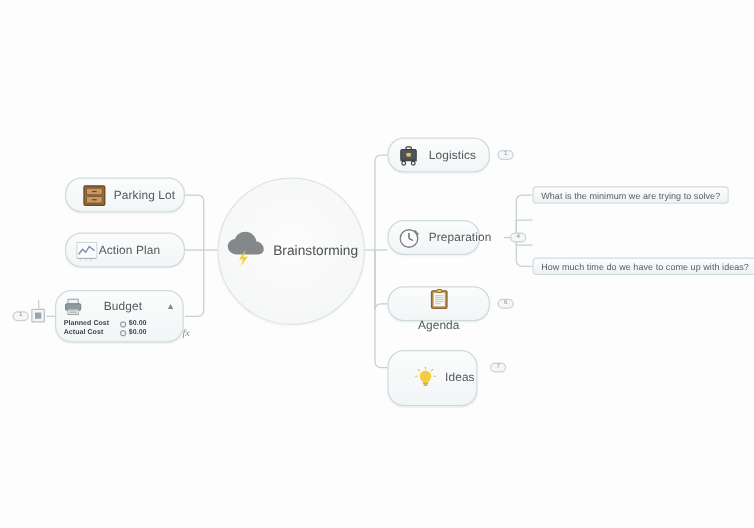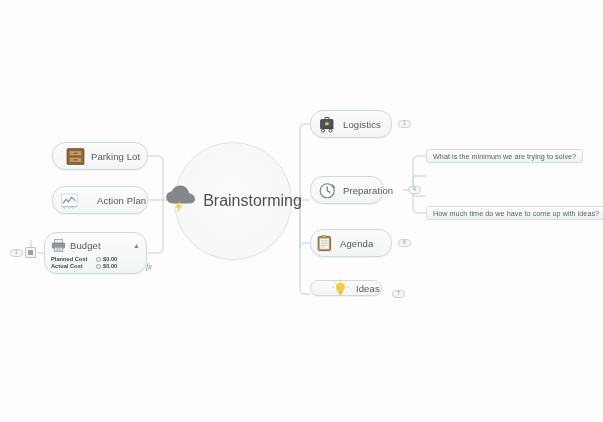--- a/index.html
+++ b/index.html
@@ -58,21 +58,21 @@
     border-radius: 50%;
     background: radial-gradient(circle at 50% 45%, #fcfcfc 0%, #f6f7f7 72%, #f1f3f3 100%);
     border: 1px solid #e0e4e4;
     display: flex;
     align-items: center;
     justify-content: center;
     gap: 5px;
     box-shadow: 0 1px 2px rgba(130,140,145,0.08);
   }
   #center-node .label {
-    font-size: 16px;
+    font-size: 11px;
     color: #4c5155;
   }
 
   
   .qnode {
     position: absolute;
     box-sizing: border-box;
     display: flex;
     align-items: center;
     padding: 0 6px;
@@ -94,21 +94,21 @@
     left: 44px; top: 232px;
     width: 103px; height: 42px;
     flex-direction: column;
     align-items: stretch;
     justify-content: center;
     padding: 4px 6px 3px 6px;
   }
   .budget-head {
     display: flex;
     align-items: center;
-    gap: 4px;
+    gap: 17px;
   }
   .budget-head .label { font-size: 9.5px; }
   .budget-collapse {
     margin-left: auto;
     font-size: 7px;
     color: #7d868b;
     line-height: 1;
   }
   .budget-rows {
     margin-top: 3px;
@@ -227,21 +227,21 @@
         <rect x="1.2" y="1.8" width="16.6" height="15.4" rx="1" fill="#9a6b38" stroke="#6e4a24" stroke-width="1.1"></rect>
         <rect x="3.2" y="3.6" width="12.6" height="5.2" rx="0.6" fill="#c59a68" stroke="#7d5529" stroke-width="0.7"></rect>
         <rect x="3.2" y="10.2" width="12.6" height="5.2" rx="0.6" fill="#c59a68" stroke="#7d5529" stroke-width="0.7"></rect>
         <rect x="7.6" y="5.7" width="3.8" height="1" fill="#6e4a24"></rect>
         <rect x="7.6" y="12.3" width="3.8" height="1" fill="#6e4a24"></rect>
       </svg>
     </span>
     <span class="label">Parking Lot</span>
   </div>
 
-  <div class="node" id="action-plan-node" style="left:52px; top:186px; width:96px; height:28px; padding:0 7px; gap:18px;">
+  <div class="node" id="action-plan-node" style="left:52px; top:186px; width:96px; height:28px; padding:0 7px; gap:0;">
     <span class="ico">
       <svg width="19" height="19" viewBox="0 0 19 19" xmlns="http://www.w3.org/2000/svg">
         <rect x="1.5" y="3" width="16" height="12.6" fill="#fbfbfb" stroke="#cfd6d9" stroke-width="0.8"></rect>
         <polyline points="3,12.4 6,8.4 8.6,10.8 11.4,6.2 15.6,9.6" fill="none" stroke="#6f8fae" stroke-width="1.1"></polyline>
         <line x1="2" y1="15.8" x2="17" y2="15.8" stroke="#aab3b7" stroke-width="0.8"></line>
         <g stroke="#b9c1c5" stroke-width="0.6">
           <line x1="4" y1="16.4" x2="5.6" y2="18"></line>
           <line x1="8" y1="16.4" x2="9.6" y2="18"></line>
           <line x1="12" y1="16.4" x2="13.6" y2="18"></line>
         </g>
@@ -319,40 +319,40 @@
   </div>
   <div class="badge" style="left:408px; top:186px;">4</div>
 
   <div class="qnode" style="left:426px; top:149px;">
     <span class="label">What is the minimum we are trying to solve?</span>
   </div>
   <div class="qnode" style="left:426px; top:206px;">
     <span class="label">How much time do we have to come up with ideas?</span>
   </div>
 
-  <div class="node" id="agenda-node" style="left:310px; top:229px; width:82px; height:28px; padding:0 4px; gap:6px;">
+  <div class="node" id="agenda-node" style="left:310px; top:229px; width:82px; height:28px; padding:0 4px; gap:6px;flex-direction:column;">
     <span class="ico">
       <svg width="19" height="19" viewBox="0 0 19 19" xmlns="http://www.w3.org/2000/svg">
         <rect x="3.2" y="2.6" width="12.4" height="14" rx="1" fill="#b88f4e" stroke="#8a6632" stroke-width="1"></rect>
         <rect x="4.8" y="4.2" width="9.2" height="10.8" fill="#fdfdf8" stroke="#c2b89c" stroke-width="0.6"></rect>
         <rect x="7.4" y="1.6" width="4" height="2.4" rx="0.5" fill="#e3c356" stroke="#8a6632" stroke-width="0.7"></rect>
         <g stroke="#a9aeb0" stroke-width="0.6">
           <line x1="6" y1="6.6" x2="12.8" y2="6.6"></line>
           <line x1="6" y1="8.2" x2="12.8" y2="8.2"></line>
           <line x1="6" y1="9.8" x2="12.8" y2="9.8"></line>
           <line x1="6" y1="11.4" x2="12.8" y2="11.4"></line>
           <line x1="6" y1="13" x2="10.6" y2="13"></line>
         </g>
       </svg>
     </span>
     <span class="label">Agenda</span>
   </div>
   <div class="badge" style="left:398px; top:239px;">6</div>
 
-  <div class="node" id="ideas-node" style="left:310px; top:280px; width:72px; height:16px; padding:0 20px; gap:6px;">
+  <div class="node" id="ideas-node" style="left:310px; top:280px; width:72px; height:45px; padding:0 20px; gap:6px;">
     <span class="ico">
       <svg width="19" height="19" viewBox="0 0 19 19" xmlns="http://www.w3.org/2000/svg">
         <path d="M9.4 3.6 C12 3.6 14 5.5 14 8 C14 10 12.6 11 12.2 12.4 L6.6 12.4
                  C6.2 11 4.8 10 4.8 8 C4.8 5.5 6.8 3.6 9.4 3.6 Z" fill="#f2ce3e"></path>
         <rect x="7.2" y="12.6" width="4.4" height="1.5" rx="0.5" fill="#ddb92f"></rect>
         <rect x="7.8" y="14.4" width="3.2" height="1.2" rx="0.5" fill="#c9a62a"></rect>
         <g stroke="#e0c64a" stroke-width="0.9" stroke-linecap="round">
           <line x1="9.4" y1="0.8" x2="9.4" y2="2.2"></line>
           <line x1="3.6" y1="2.6" x2="4.6" y2="3.6"></line>
           <line x1="15.2" y1="2.6" x2="14.2" y2="3.6"></line>

